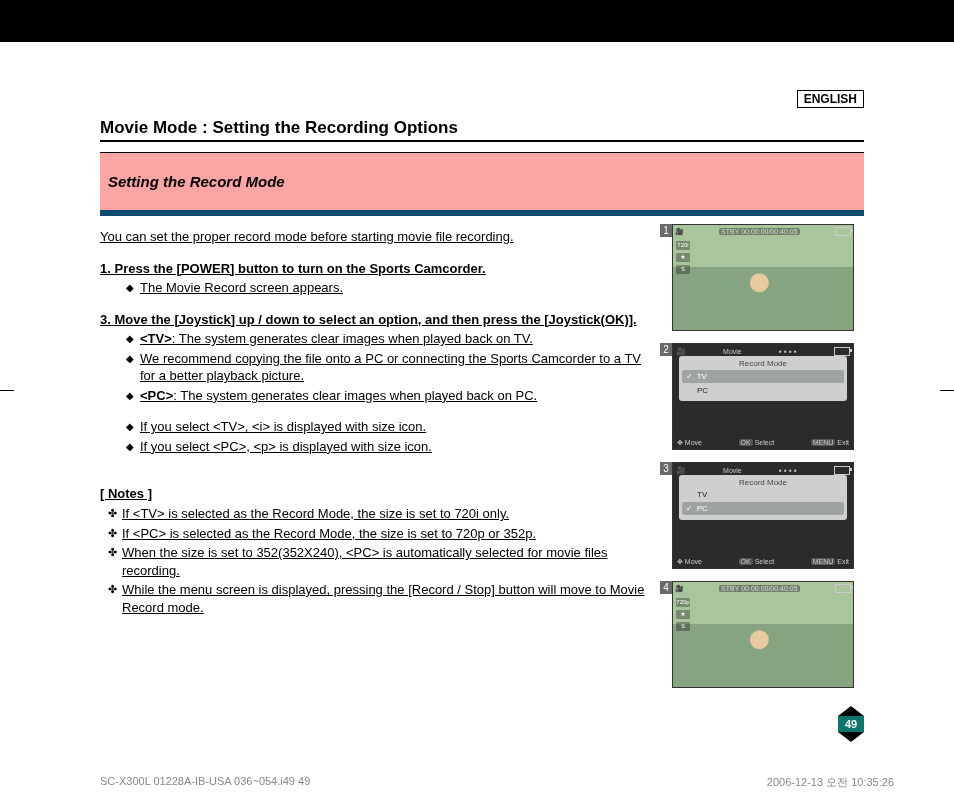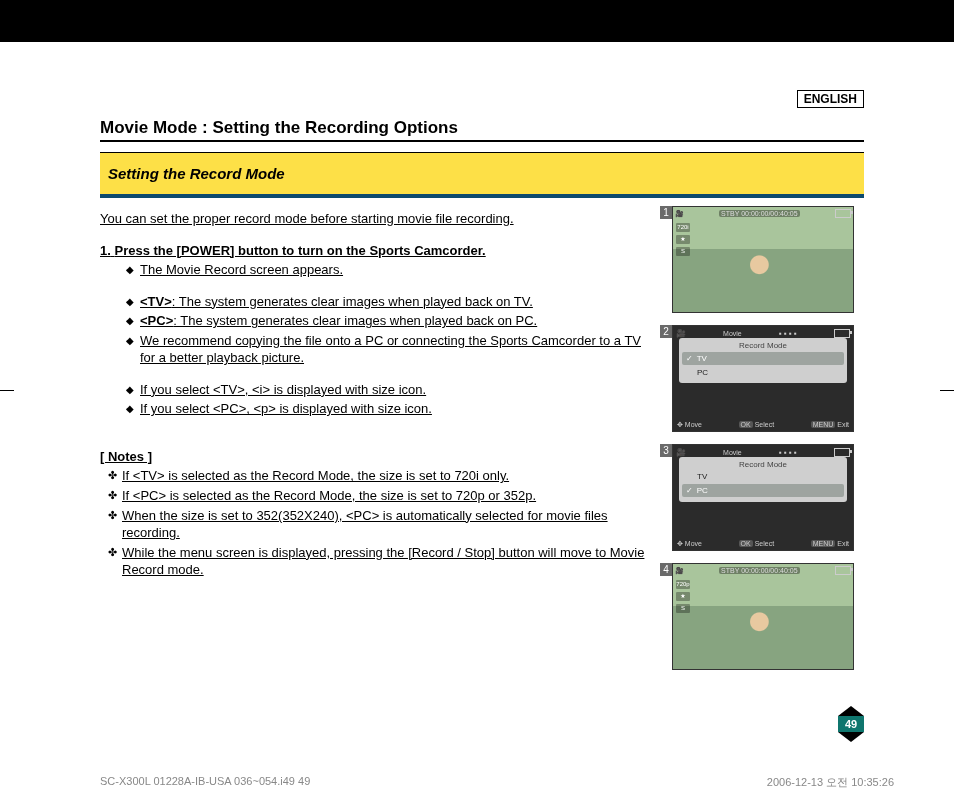--- a/index.html
+++ b/index.html
@@ -36,27 +36,27 @@
   }
   .title {
     font-size: 17px;
     font-weight: bold;
     margin-top: 28px;
     border-bottom: 2px solid #000;
     padding-bottom: 2px;
   }
   .subtitle-bar {
     margin-top: 10px;
-    background: #fde047;
+    background: #fca5a5;
     border-top: 1px solid #000;
-    border-bottom: 4px solid #0c4a6e;
+    border-bottom: 6px solid #0c4a6e;
     font-style: italic;
     font-weight: bold;
     font-size: 15px;
-    padding: 12px 8px;
+    padding: 20px 8px;
   }
   .columns {
     display: flex;
     gap: 18px;
     margin-top: 8px;
   }
   .col-left {
     flex: 1;
     font-size: 13px;
     line-height: 1.35;
@@ -189,24 +189,25 @@
 
       <div class="step">
         <span class="step-head"><span>1.</span>&nbsp;<span>Press the [POWER] button to turn on the Sports Camcorder.</span></span>
         <ul class="diamond">
             <li>The Movie Record screen appears.</li>
           </ul>
       </div>
 
 
       <div class="step">
+        <span class="step-head"><span>3.</span>&nbsp;<span>Move the [Joystick] up / down to select an option, and then press the [Joystick(OK)].</span></span>
         <ul class="diamond">
           <li><b>&lt;TV&gt;</b><span>: The system generates clear images when played back on TV.</span></li>
+          <li>We recommend copying the file onto a PC or connecting the Sports Camcorder to a TV for a better playback picture.</li>
           <li><b>&lt;PC&gt;</b><span>: The system generates clear images when played back on PC.</span></li>
-          <li>We recommend copying the file onto a PC or connecting the Sports Camcorder to a TV for a better playback picture.</li>
         </ul>
       </div>
 
       <div class="step">
         <ul class="diamond">
           <li>If you select &lt;TV&gt;, &lt;i&gt; is displayed with size icon.</li>
           <li>If you select &lt;PC&gt;, &lt;p&gt; is displayed with size icon.</li>
         </ul>
       </div>
 

